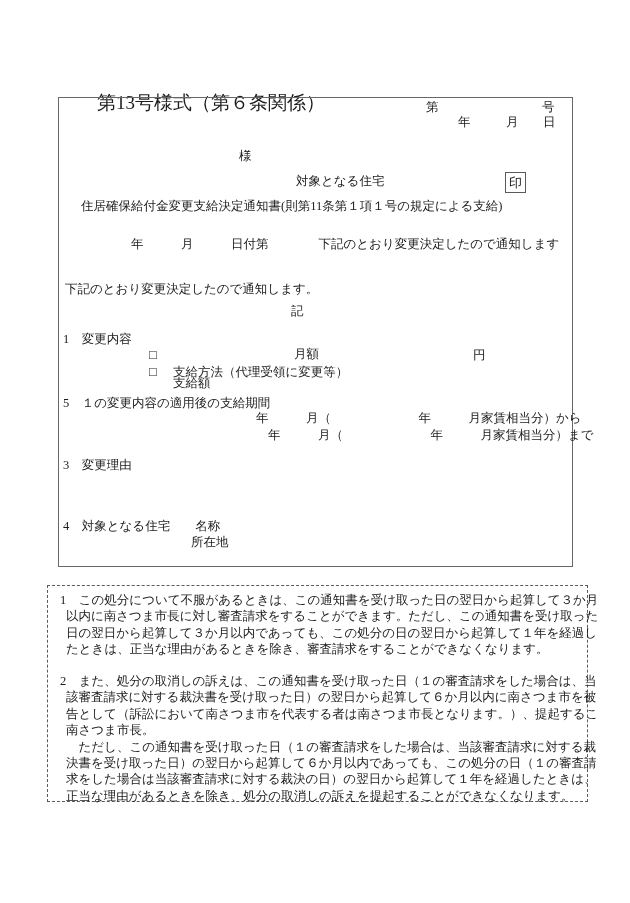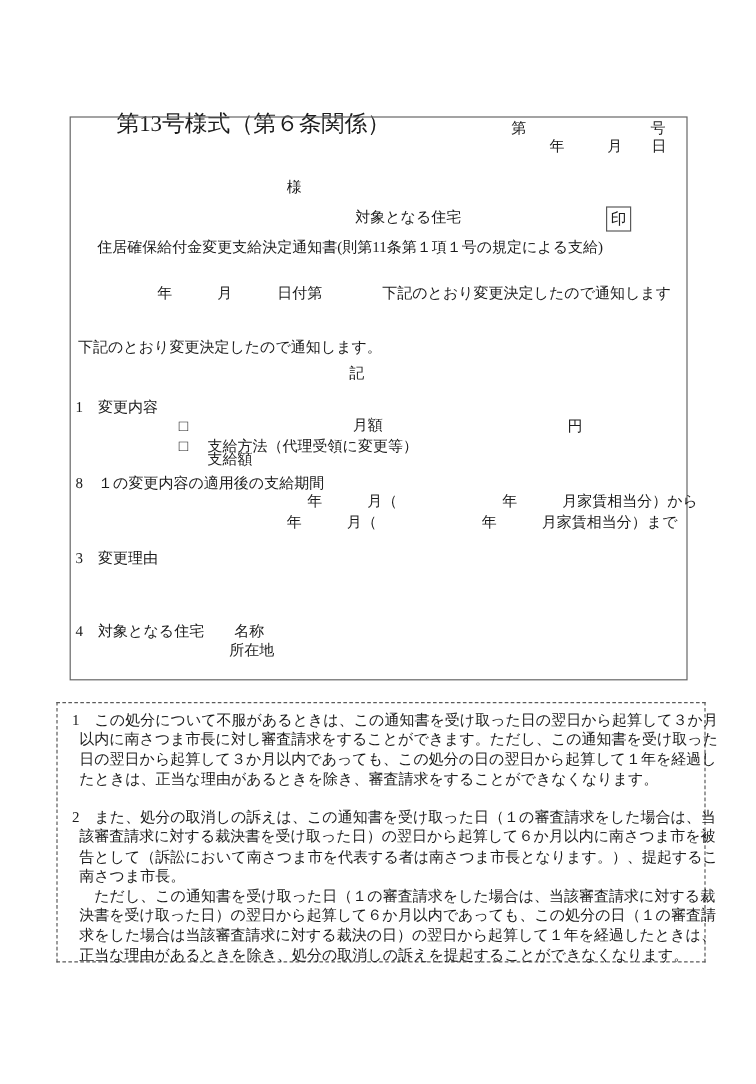--- a/index.html
+++ b/index.html
@@ -51,23 +51,23 @@
     <span class="record-marker">記</span>
 
     <span class="frag" style="left:4px; top:234px;">1　変更内容</span>
     <span class="frag checkbox-glyph" style="left:90px; top:249px;">□</span>
     <span class="frag" style="left:114px; top:250px;margin-top:28px;">支給額</span>
     <span class="frag" style="left:235px; top:250px;font-family:Liberation Mono, monospace;">月額</span>
     <span class="frag" style="left:414px; top:250px;">円</span>
     <span class="frag checkbox-glyph" style="left:90px; top:266px;">□</span>
     <span class="frag" style="left:114px; top:267px;">支給方法（代理受領に変更等）</span>
 
-    <span class="frag" style="left:4px; top:298px;">8　１の変更内容の適用後の支給期間</span>
+    <span class="frag" style="left:4px; top:298px;">5　１の変更内容の適用後の支給期間</span>
     <span class="frag" style="left:197px; top:313px;">年　　　月（　　　　　　　年　　　月家賃相当分）から</span>
-    <span class="frag" style="left:180px; top:330px;">年　　　月（　　　　　　　年　　　月家賃相当分）まで</span>
+    <span class="frag" style="left:209px; top:330px;">年　　　月（　　　　　　　年　　　月家賃相当分）まで</span>
 
     <span class="frag" style="left:4px; top:360px;">3　変更理由</span>
 
     <span class="frag" style="left:4px; top:421px;">4　対象となる住宅　　名称</span>
     <span class="frag" style="left:132px; top:437px;">所在地</span>
   </div>
 
   <div class="notice-box">
     <div class="notice-item" style="top:6px;">
       <div class="notice-line">1　この処分について不服があるときは、この通知書を受け取った日の翌日から起算して３か月</div>

